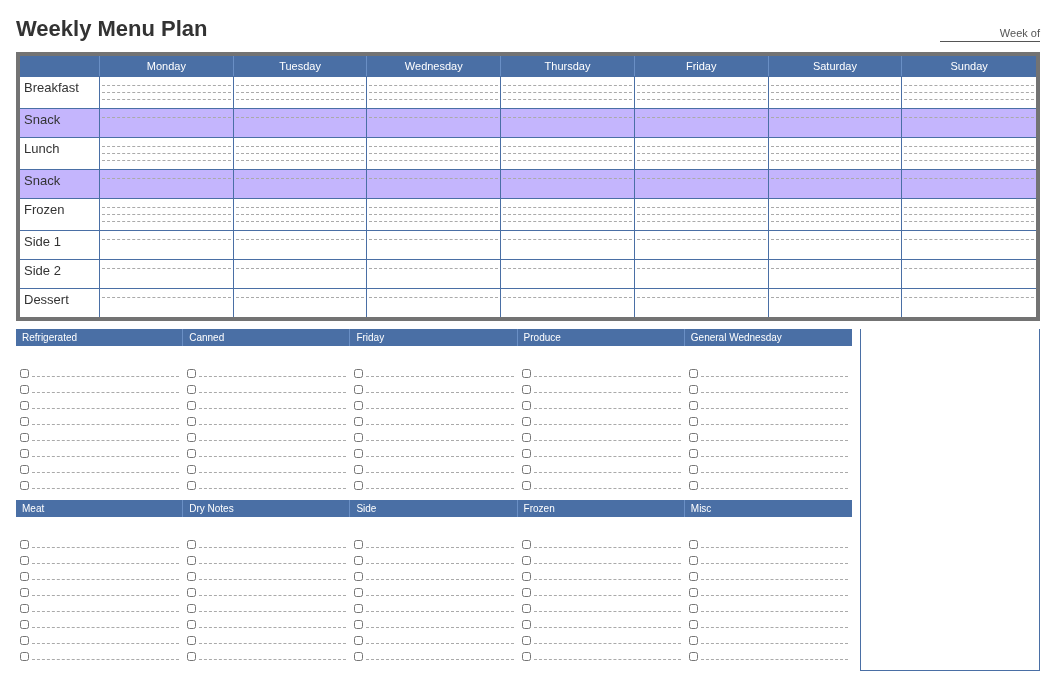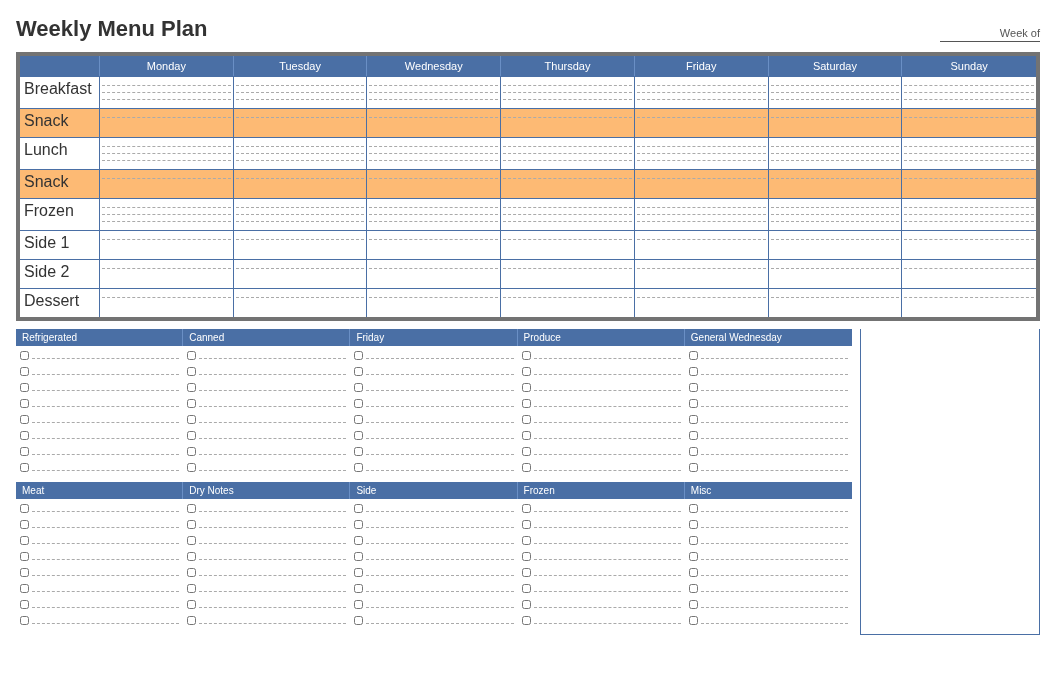--- a/index.html
+++ b/index.html
@@ -51,24 +51,24 @@
       border-right: 1px solid #6a8fc5;
       font-size: 11px;
     }
     .menu-header-cell:last-child { border-right: none; }
 
     .menu-row {
       display: grid;
       grid-template-columns: 80px repeat(7, 1fr);
       border-top: 1px solid #4a6fa5;
     }
-    .menu-row.shaded { background: #fdba74; }
+    .menu-row.shaded { background: #c4b5fd; }
     .menu-row-label {
       padding: 3px 4px;
-      font-size: 16px;
+      font-size: 13px;
       color: #333;
       border-right: 1px solid #4a6fa5;
       display: flex;
       align-items: flex-start;
     }
     .menu-cell {
       border-right: 1px solid #4a6fa5;
       padding: 2px;
       min-height: 28px;
     }
@@ -91,21 +91,21 @@
       gap: 0;
     }
     .shopping-left {
       flex: 1;
     }
     .shopping-header-row {
       display: grid;
       grid-template-columns: repeat(5, 1fr);
       background: #4a6fa5;
       color: #fff;
-      margin-bottom: 0;
+      margin-bottom: 18px;
     }
     .shopping-header-cell {
       padding: 3px 6px;
       font-size: 10px;
       border-right: 1px solid #6a8fc5;
     }
     .shopping-header-cell:last-child { border-right: none; }
 
     .shopping-rows {
       display: grid;

